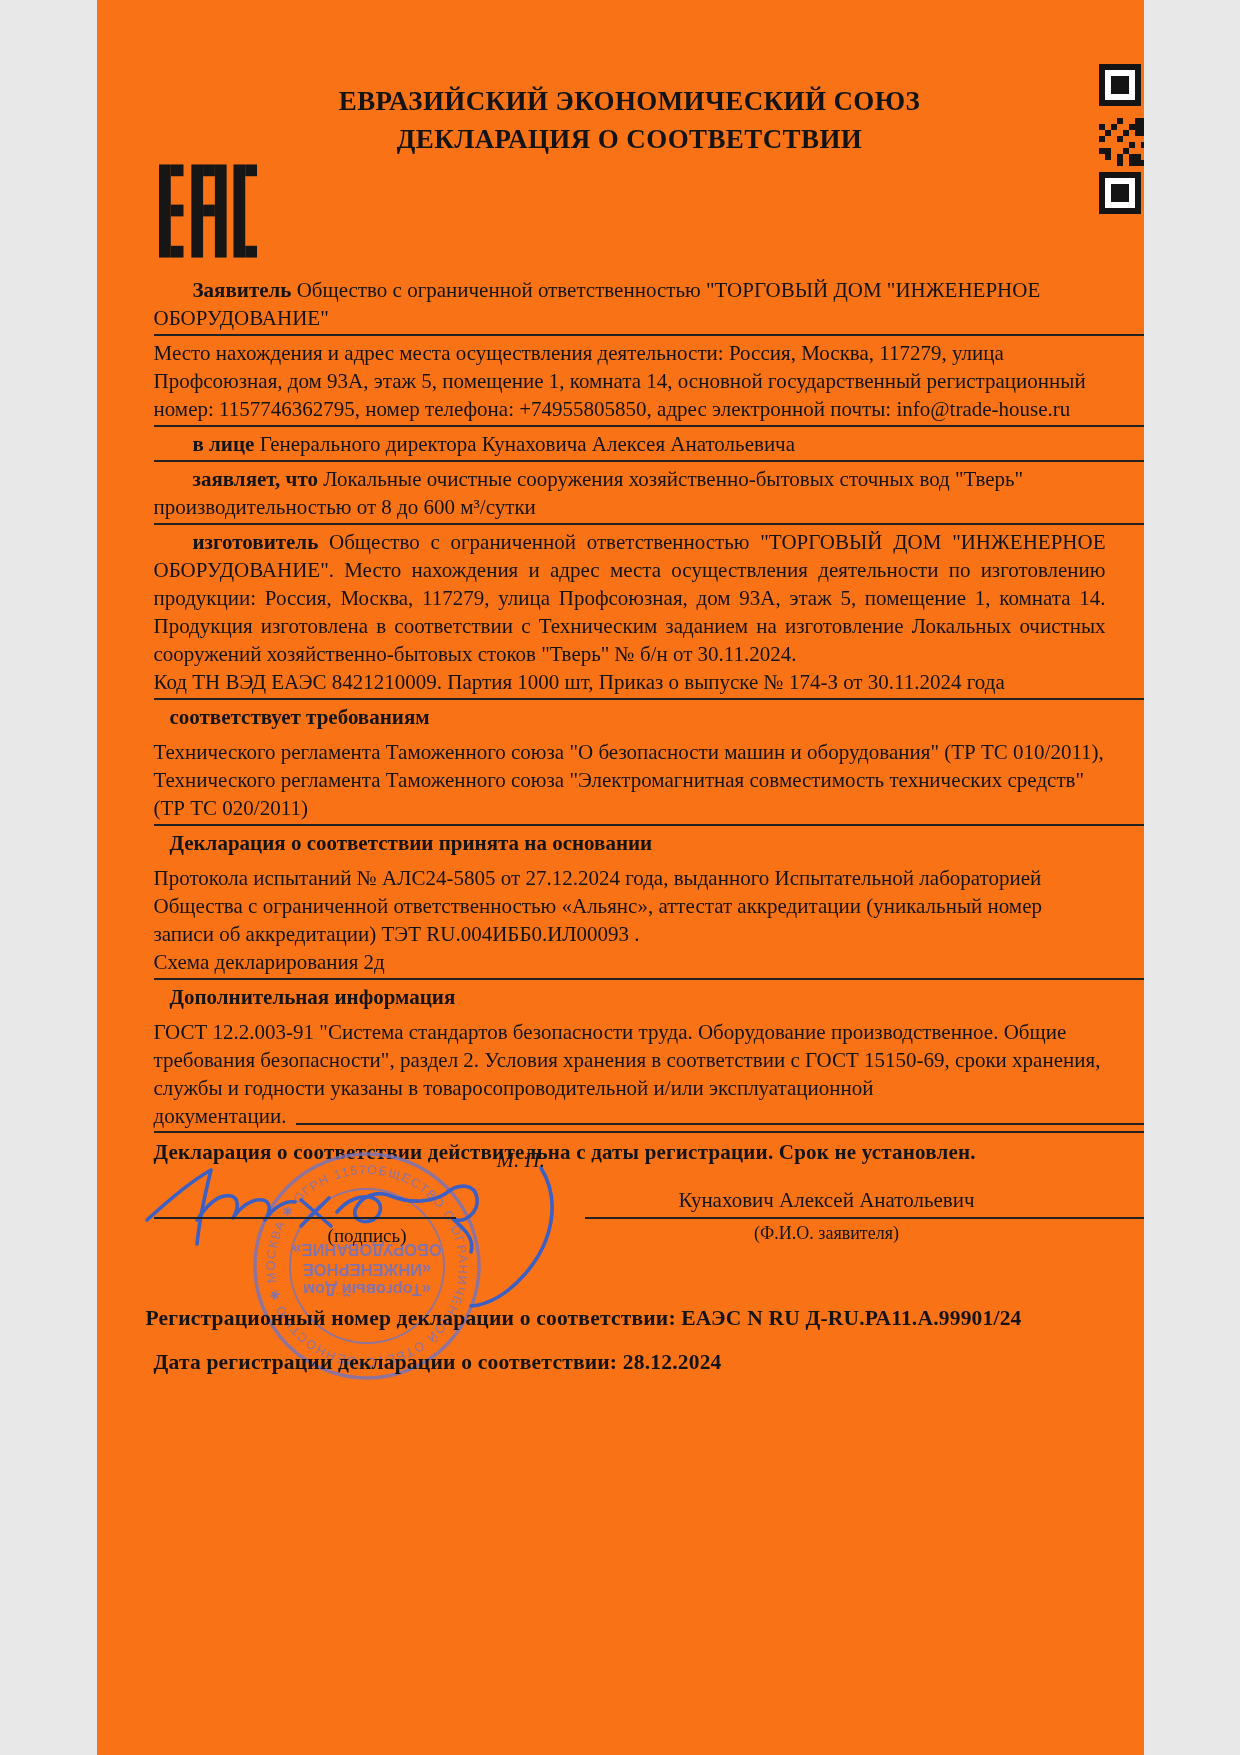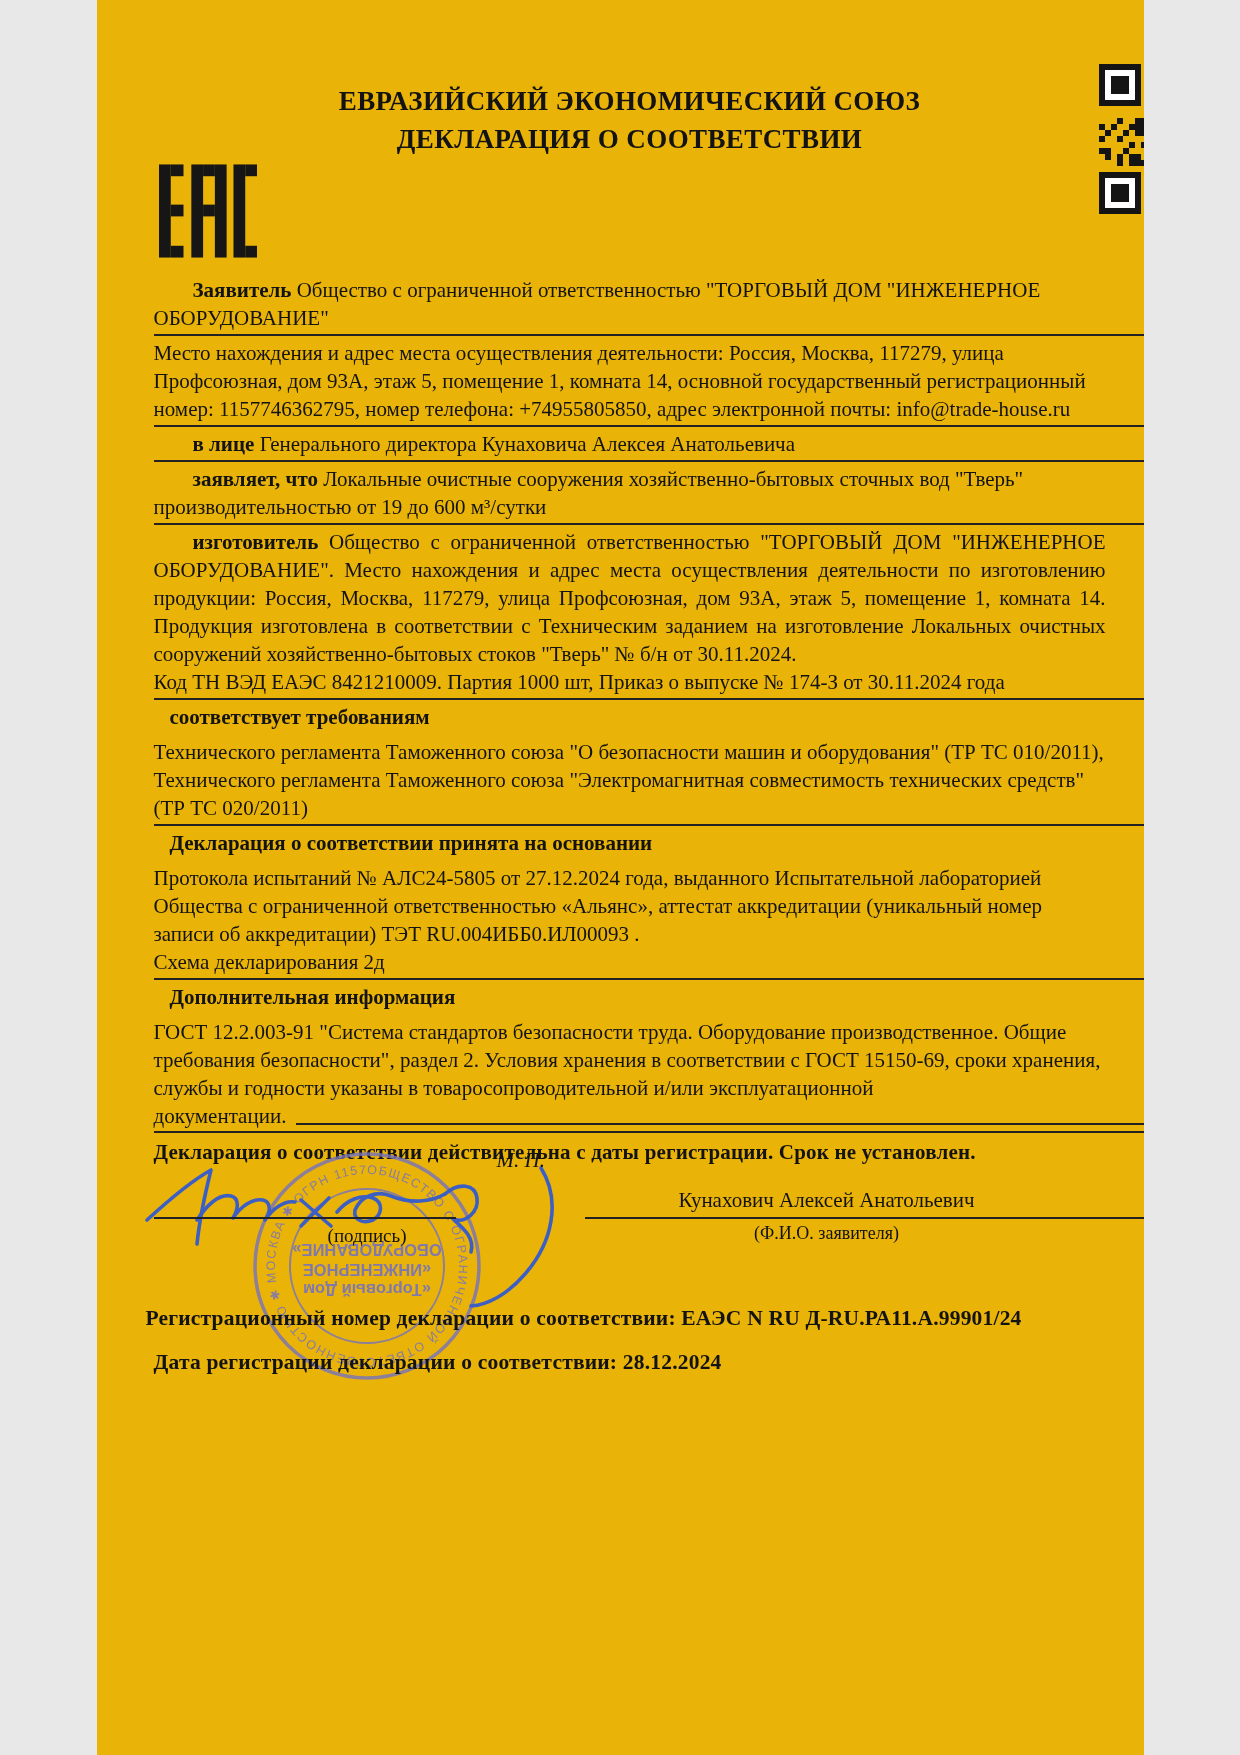--- a/index.html
+++ b/index.html
@@ -1,17 +1,17 @@
 <!DOCTYPE html>
 <html lang="ru"><head>
 <meta charset="utf-8">
 <style>
   html,body{margin:0;padding:0;background:#e8e8e8;}
   .page{
-    position:relative;width:1047px;height:1755px;margin:0 auto;background:#eab308;
+    position:relative;width:1047px;height:1755px;margin:0 auto;background:#f97316;
     font-family:"Liberation Serif","DejaVu Serif",serif;color:#131313;overflow:hidden;
   }
   
   .title-block{
     position:absolute;left:57px;top:82px;width:952px;text-align:center;
     font-weight:bold;font-size:27px;line-height:38px;letter-spacing:.4px;
   }
   .eac-logo{position:absolute;left:62px;top:160px;width:98px;height:102px;}
   .qr{position:absolute;left:1002px;top:64px;width:150px;height:150px;}
   
@@ -295,21 +295,21 @@
       <div class="tw">Место нахождения и адрес места осуществления деятельности: Россия, Москва, 117279, улица Профсоюзная, дом 93А, этаж 5, помещение 1, комната 14, основной государственный регистрационный номер: 1157746362795, номер телефона: +74955805850, адрес электронной почты: info@trade-house.ru</div>
     </div>
 
     <div class="sec">
       <div class="tw"><span class="lb">в лице</span>
         <span>Генерального директора Кунаховича Алексея Анатольевича</span></div>
     </div>
 
     <div class="sec">
       <div class="tw"><span class="lb">заявляет, что</span>
-        <span>Локальные очистные сооружения хозяйственно-бытовых сточных вод "Тверь" производительностью от 19 до 600 м³/сутки</span></div>
+        <span>Локальные очистные сооружения хозяйственно-бытовых сточных вод "Тверь" производительностью от 8 до 600 м³/сутки</span></div>
     </div>
 
     <div class="sec">
       <div class="tw jt"><span class="lb">изготовитель</span>
         <span>Общество с ограниченной ответственностью "ТОРГОВЫЙ ДОМ "ИНЖЕНЕРНОЕ ОБОРУДОВАНИЕ". Место нахождения и адрес места осуществления деятельности по изготовлению продукции: Россия, Москва, 117279, улица Профсоюзная, дом 93А, этаж 5, помещение 1, комната 14. Продукция изготовлена в соответствии с Техническим заданием на изготовление Локальных очистных сооружений хозяйственно-бытовых стоков "Тверь" № б/н от 30.11.2024.</span></div>
       <div>Код ТН ВЭД ЕАЭС 8421210009. Партия 1000 шт, Приказ о выпуске № 174-З от 30.11.2024 года</div>
     </div>
 
     <div class="sec">
       <div class="head">соответствует требованиям</div>

